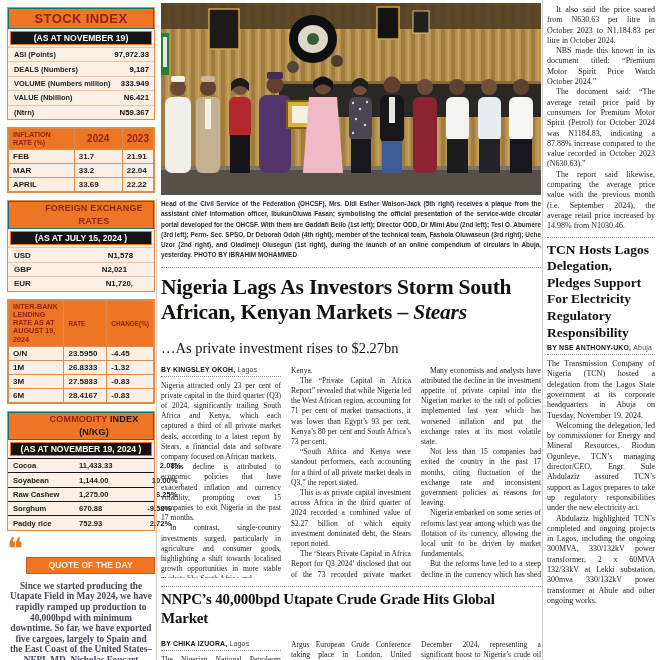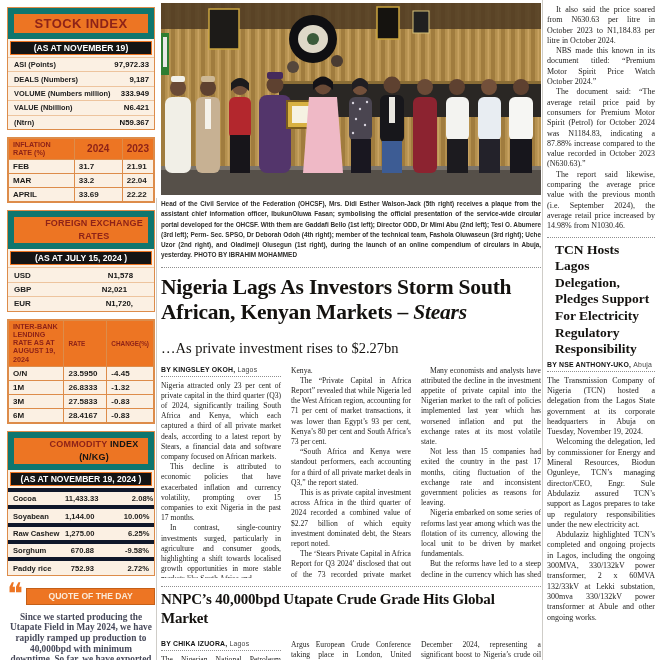--- a/index.html
+++ b/index.html
@@ -2,45 +2,45 @@
 <html><head>
 <meta charset="utf-8">
 <style>
   html,body{margin:0;padding:0;background:#fff;}
   .page{position:relative;width:660px;height:660px;background:#fff;overflow:hidden;
         font-family:"Liberation Serif",serif;color:#1d1c1a;}
   
   .sidebar{position:absolute;left:7px;top:7px;width:148px;font-family:"Liberation Sans",sans-serif;}
   .panel{background:#FBF0E3;border:1px solid #DD8C4A;margin-bottom:7px;}
   .obar{background:#ED7523;color:#8E2318;font-weight:bold;text-align:center;
-        border:6px solid #0f766e;}
+        border:1px solid #0f766e;}
   .obar.big{font-size:13px;line-height:19px;letter-spacing:.4px;}
   .obar.small{font-size:9px;line-height:13px;letter-spacing:.2px;padding-left:26px;}
   .kbar{background:#141414;color:#fff;font-weight:bold;font-size:8.6px;line-height:12px;
         text-align:center;margin:2px;border:1px solid #ED7523;}
   .srow{display:flex;justify-content:space-between;align-items:center;
         padding:2.2px 5px 2.2px 6px;border-top:1px solid #EDC49E;}
   .srow:first-of-type{border-top:none;}
   .slabel{font-size:7.4px;font-weight:bold;color:#222;}
   .sval{font-size:7.8px;font-weight:bold;color:#111;}
   table.grid{border-collapse:collapse;width:100%;}
   table.grid td,table.grid th{border:1px solid #DD8C4A;padding:2px 4px;}
   th.oc{background:#ED7523;color:#8E2318;font-size:7.2px;text-align:left;line-height:1.15;}
   th.oc.num{font-size:10px;text-align:center;}
   td.m{font-size:8px;font-weight:bold;}
   .tinyhead{font-size:4.6px;line-height:1.2;}
-  .crow{display:flex;padding:2.2px 5px;border-top:4px solid #0f172a;}
+  .crow{display:flex;padding:2.2px 5px;border-top:1px solid #0f172a;gap:14px;}
   .crow .n{flex:0 0 52px;font-size:7.6px;font-weight:bold;}
   .crow .v{flex:1;text-align:right;font-size:7.6px;font-weight:bold;}
   .crow .c{flex:0 0 40px;text-align:right;font-size:7.6px;font-weight:bold;padding-left:15px;}
   .quotebox{margin-top:8px;}
   .qrow{display:flex;align-items:flex-start;}
   .qmark{color:#ED7523;font-size:30px;line-height:20px;font-family:"DejaVu Serif",serif;margin-right:3px;}
   .qbar{flex:1;background:#ED7523;color:#FBE9D8;font-size:8.6px;font-weight:bold;
-        text-align:center;line-height:15px;margin-top:4px;border:1px solid #c45f18;}
+        text-align:center;line-height:15px;margin-top:18px;border:1px solid #c45f18;}
   .qtext{font-family:"Liberation Serif",serif;font-size:9.3px;line-height:10.6px;
          color:#47495a;text-align:center;margin:7px 2px 0 2px;font-weight:bold;}
   .sidephoto{margin:5px 9px 0 9px;height:75px;background:#e8e8e4;overflow:hidden;}
   
   .dotline{border-top:1px dotted #8f8f8f;height:0;}
   .vrule{position:absolute;width:0;border-left:1px solid #cfcdc8;}
   
   .center{position:absolute;left:161px;top:0;width:380px;}
   .mainphoto{margin-top:3px;height:192px;overflow:hidden;background:#b5914f;}
   .caption{font-family:"Liberation Sans",sans-serif;font-size:6.4px;font-weight:bold;
@@ -55,21 +55,21 @@
   .col{flex:1;min-width:0;}
   .p{margin:0;font-size:7.6px;line-height:10.2px;text-align:justify;color:#1d1c1a;}
   .ind{text-indent:9px;}
   .bydot{margin:3px 0 4px 0;}
   .nnpc{margin-top:8px;}
   .h2{font-size:15px;font-weight:bold;line-height:19px;color:#14120f;letter-spacing:-.2px;margin-top:3px;}
   .cols.bottom{height:66px;margin-top:4px;}
   
   .right{position:absolute;left:547px;top:5px;width:108px;}
   .right .p{font-size:8px;line-height:10.3px;}
-  .h3{font-size:13.5px;font-weight:bold;line-height:16.6px;color:#14120f;margin:4px 0 3px 8px;}
+  .h3{font-size:13.5px;font-weight:bold;line-height:16.6px;color:#14120f;margin:4px 0 3px 0;}
 </style>
 </head>
 <body>
 
 <div class="page">
 
   <aside class="sidebar">
 
     <section class="panel">
       <div class="obar big">STOCK INDEX</div>

